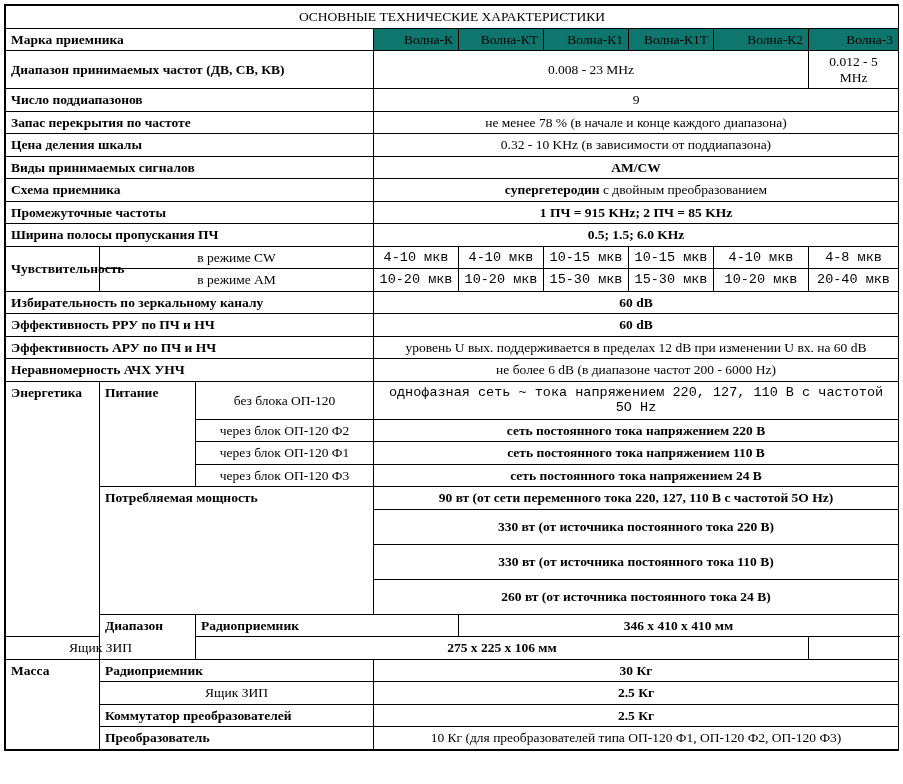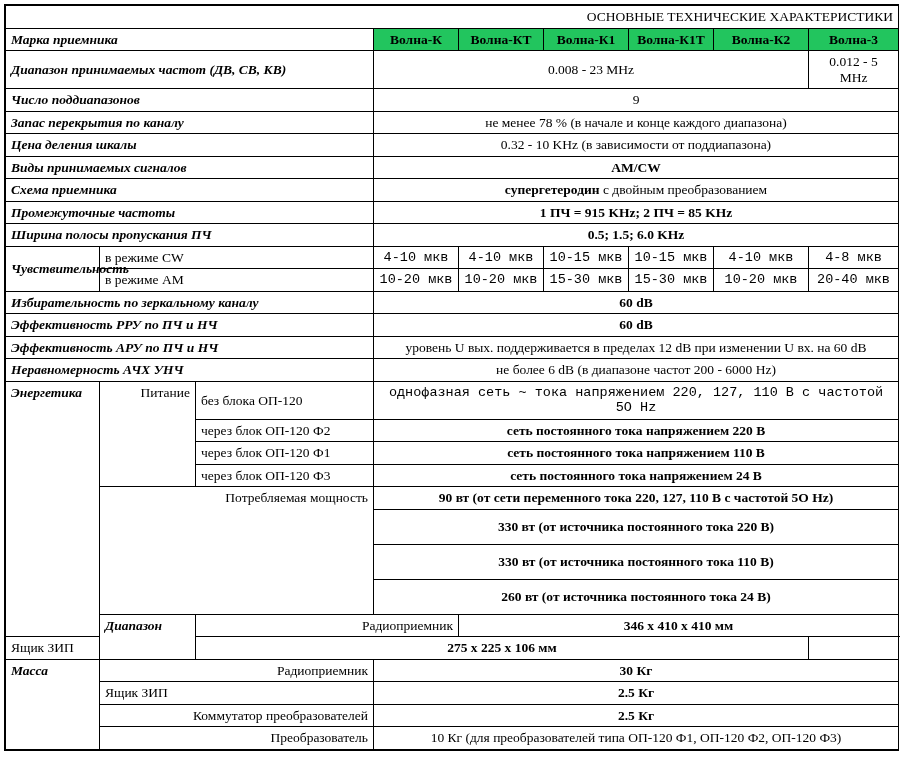--- a/index.html
+++ b/index.html
@@ -29,42 +29,41 @@
     border: 1px solid #000000;
     padding: 3px 5px;
     vertical-align: middle;
     font-size: 13.5px;
     line-height: 1.15;
   }
   .title-cell {
     font-size: 14.5px;
     font-weight: normal;
     padding: 3px 6px;
-    text-align: right;
+    text-align: center;
   }
   .lbl {
     font-weight: bold;
     text-align: left;
-    font-style: italic;
   }
   .lbl-indent {
+    font-weight: bold;
+    text-align: left;
+  }
+  .val {
+    text-align: center;
+  }
+  .hdr-blue {
+    background: #0f766e;
     font-weight: normal;
     text-align: right;
-  }
-  .val {
+    font-size: 13px;
+  }
+  .sub {
     text-align: center;
-  }
-  .hdr-blue {
-    background: #22c55e;
-    font-weight: bold;
-    text-align: center;
-    font-size: 13px;
-  }
-  .sub {
-    text-align: left;
     font-size: 13px;
   }
   .small {
     font-size: 12.5px;
     font-family: Liberation Mono, monospace;
   }
   .b {
     font-weight: bold;
     margin-top: 10px;
   }
@@ -106,21 +105,21 @@
       <td class="val" colspan="5">0.008 - 23 MHz</td>
       <td class="val">0.012 - 5 MHz</td>
     </tr>
 
     <tr>
       <td class="lbl" colspan="3">Число поддиапазонов</td>
       <td class="val" colspan="6">9</td>
     </tr>
 
     <tr>
-      <td class="lbl" colspan="3">Запас перекрытия по каналу</td>
+      <td class="lbl" colspan="3">Запас перекрытия по частоте</td>
       <td class="val" colspan="6">не менее 78 % (в начале и конце каждого диапазона)</td>
     </tr>
 
     <tr>
       <td class="lbl" colspan="3">Цена деления шкалы</td>
       <td class="val" colspan="6">0.32 - 10 KHz (в зависимости от поддиапазона)</td>
     </tr>
 
     <tr>
       <td class="lbl" colspan="3">Виды принимаемых сигналов</td>

